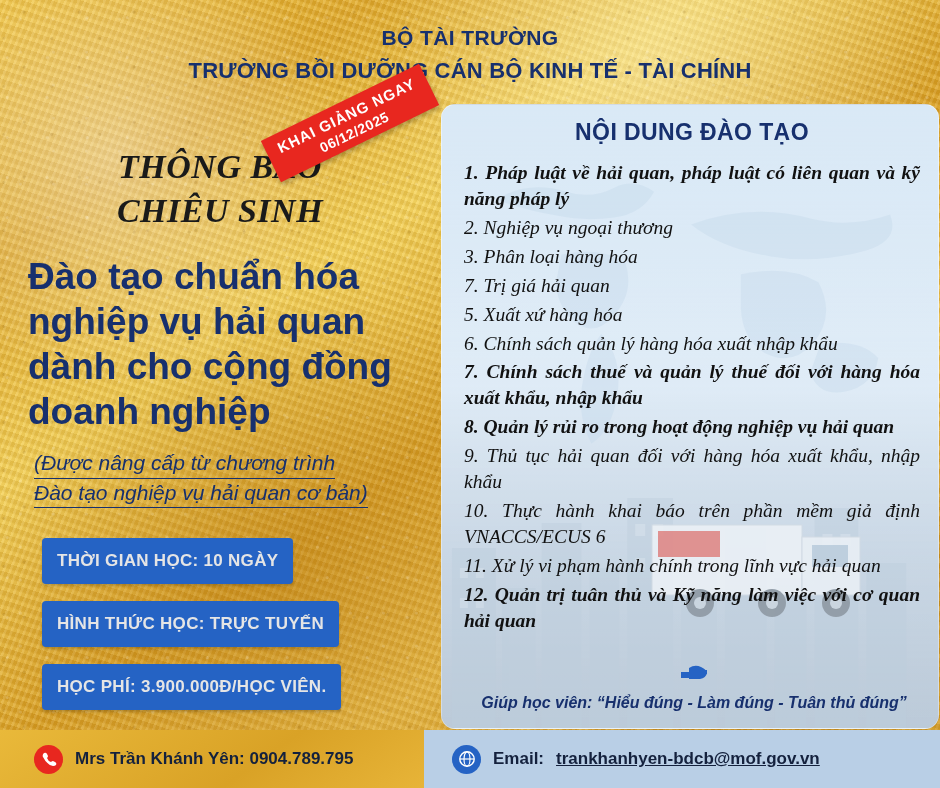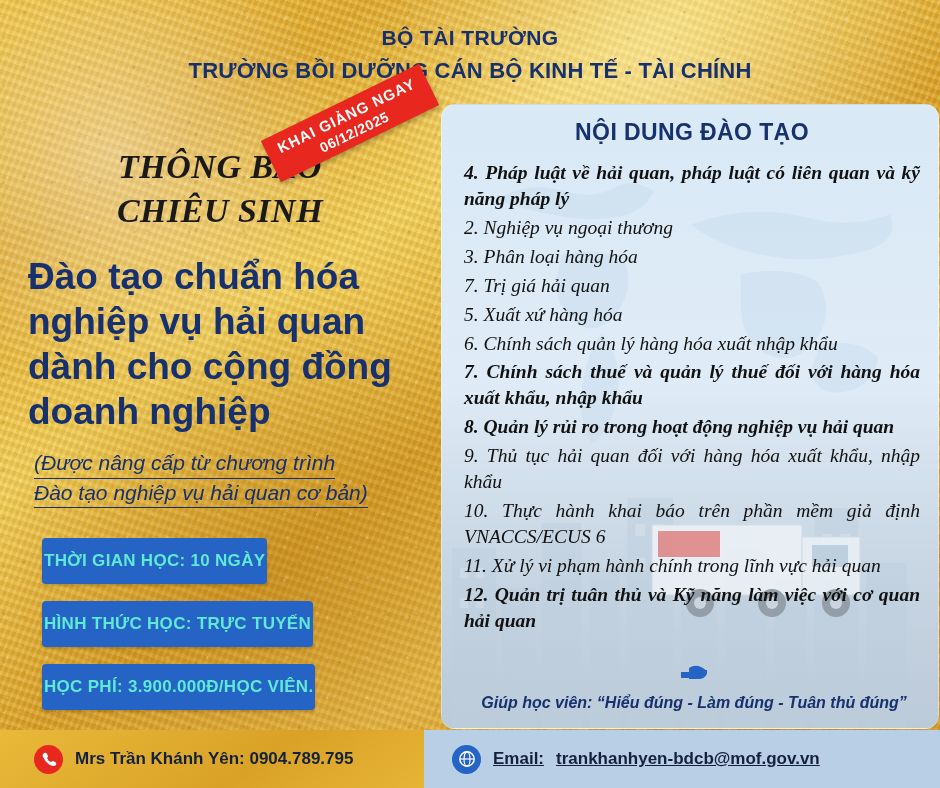--- a/index.html
+++ b/index.html
@@ -60,23 +60,23 @@
     color: #17306e; font-weight: bold; font-size: 37px; line-height: 1.22;
   }
   .upgrade {
     margin: 14px 0 0 34px; width: 390px;
     color: #17306e; font-size: 21px; font-style: italic; line-height: 1.38;
   }
   .upgrade span { border-bottom: 1.5px solid #17306e; display: inline-block; }
 
   .pills { margin: 30px 0 0 42px; }
   .pill {
-    display: inline-block; background: #2563c4; color: #5eead4;
+    display: inline-block; background: #2563c4; color: #e5e5e5;
     font-weight: bold; font-size: 17px; letter-spacing: .3px;
-    padding: 13px 2px; margin-bottom: 17px; border-radius: 4px;
+    padding: 13px 15px; margin-bottom: 17px; border-radius: 4px;
     box-shadow: 0 2px 3px rgba(0,0,0,.18);
   }
 
   
   .ribbon {
     position: absolute; left: 262px; top: 100px; z-index: 9;
     width: 176px; height: 46px; background: #e8271f;
     transform: rotate(-26deg);
     box-shadow: 0 3px 5px rgba(0,0,0,.25);
     display: flex; flex-direction: column; align-items: center; justify-content: center;
@@ -149,21 +149,21 @@
   .circle-icon {
     width: 29px; height: 29px; border-radius: 50%;
     display: flex; align-items: center; justify-content: center;
     flex: 0 0 auto;
   }
   .circle-icon.red { background: #e8271f; }
   .circle-icon.blue { background: #2563c4; }
   .bottom .label {
     color: #14213d; font-weight: bold; font-size: 17px;
   }
-  .bottom .email-label { color: #14213d; font-weight: bold; font-size: 17px; text-decoration: underline; }
+  .bottom .email-label { color: #14213d; font-weight: bold; font-size: 17px; }
   .bottom .email-link {
     color: #14213d; font-weight: bold; font-size: 17px; text-decoration: underline;
   }
 </style>
 </head>
 <body>
 
 <div class="bg"></div>
 <div class="bg-grain"></div>
 
@@ -250,21 +250,21 @@
       <circle cx="150" cy="100" r="6" fill="#b9c3cd"></circle>
     <circle cx="214" cy="100" r="14" fill="#4a5561"></circle>
       <circle cx="214" cy="100" r="6" fill="#b9c3cd"></circle>
   </svg>
 
   <div class="overlay"></div>
 
   <div class="panel-content">
     <div class="panel-title">NỘI DUNG ĐÀO TẠO</div>
 
-    <div class="item b">4. Pháp luật về hải quan, pháp luật có liên quan và kỹ năng pháp lý</div>
+    <div class="item b">1. Pháp luật về hải quan, pháp luật có liên quan và kỹ năng pháp lý</div>
     <div class="item n">2. Nghiệp vụ ngoại thương</div>
     <div class="item n">3.  Phân loại hàng hóa</div>
     <div class="item n">7. Trị giá hải quan</div>
     <div class="item n">5. Xuất xứ hàng hóa</div>
     <div class="item n">6. Chính sách quản lý hàng hóa xuất nhập khẩu</div>
     <div class="item b">7. Chính sách thuế và quản lý thuế đối với hàng hóa xuất khẩu, nhập khẩu</div>
     <div class="item b">8. Quản lý rủi ro trong hoạt động nghiệp vụ hải quan</div>
     <div class="item n">9. Thủ tục hải quan đối với hàng hóa xuất khẩu, nhập khẩu</div>
     <div class="item n">10. Thực hành khai báo trên phần mềm giả định VNACCS/ECUS 6</div>
     <div class="item n">11. Xử lý vi phạm hành chính trong lĩnh vực hải quan</div>

